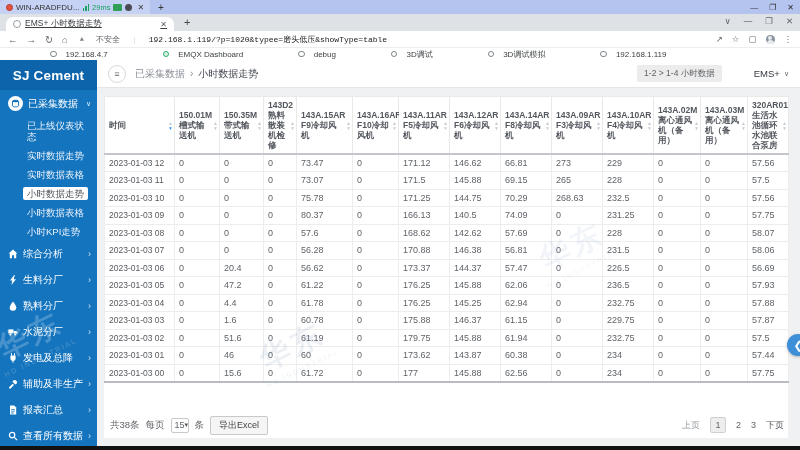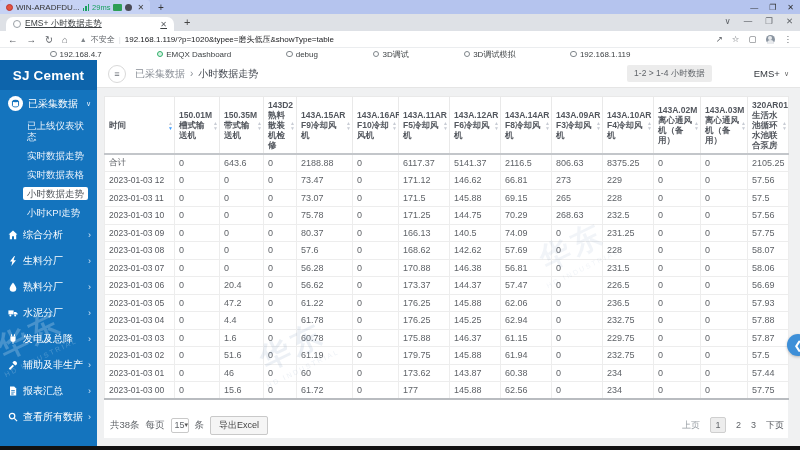--- a/index.html
+++ b/index.html
@@ -26,32 +26,32 @@
   .chrome-tab { position:absolute; left:6px; top:3px; width:168px; height:14px; background:#fff; border-radius:7px 7px 0 0; display:flex; align-items:center; padding:0 7px; gap:4px; font-size:8.5px; color:#3c4043;text-decoration:underline; }
   .favicon { width:8px; height:8px; border-radius:50%; border:1.5px solid #9aa0a6; flex:0 0 auto; }
   .tab-title { white-space:nowrap; overflow:hidden; }
   .tab-x { margin-left:auto; color:#5f6368; font-size:8px; }
   .newtab { position:absolute; left:184px; top:2px; font-size:11px; color:#444; }
   .tab-ctl { position:absolute; right:7px; top:2px; display:flex; gap:13px; font-size:8.5px; color:#5f6368; }
 
   
   .toolbar { position:absolute; top:31px; left:0; right:0; height:17px; background:#fff; border-bottom:1px solid #ebedef; display:flex; align-items:center; padding:0 8px; gap:9px; }
   .nav-ic { font-size:9.5px; color:#5f6368; }
-  .address { flex:1; display:flex; align-items:center; gap:4px; font-size:8px; color:#5f6368; padding-left:3px; white-space:nowrap; overflow:hidden; }
+  .address { flex:1; display:flex; align-items:center; gap:12px; font-size:8px; color:#5f6368; padding-left:3px; white-space:nowrap; overflow:hidden;font-family:Liberation Mono, monospace; }
   .warn-tri { font-size:7px; color:#80868b; }
   .addr-div { color:#dadce0; }
   .url { color:#202124; }
   .tb-actions { display:flex; align-items:center; gap:9px; font-size:8.5px; color:#5f6368; }
   .avatar { width:9px; height:9px; border-radius:50%; background:#8a94a0; position:relative; }
   .avatar:before { content:""; position:absolute; left:2.5px; top:1.5px; width:4px; height:4px; border-radius:50%; background:#e8eaed; }
   .avatar:after { content:""; position:absolute; left:1px; top:5.5px; width:7px; height:4px; border-radius:4px 4px 0 0; background:#e8eaed; }
 
   
   .bookmarks { position:absolute; top:48px; left:0; right:0; height:12px; background:#fff; display:flex; align-items:center; gap:15px; padding:0 10px; font-size:8px; color:#3c4043; }
-  .bookmark { display:flex; align-items:center; gap:3px;padding-left:40px; }
+  .bookmark { display:flex; align-items:center; gap:9px;padding-left:40px; }
   .bm-ic { width:6.5px; height:6.5px; border-radius:50%; border:1.2px solid #80868b; }
   .bm-ic.green { border-color:#2faf6a; background:#d8f3e4; }
 
   
   .app { position:absolute; top:60px; left:0; right:0; bottom:4px; background:#f0f1f2; overflow:hidden; }
 
   .sidebar { position:absolute; left:0; top:0; width:97px; bottom:0; background:#1474be; overflow:hidden; color:#fff; }
   .logo { height:30px; background:#0d64ab; display:flex; align-items:center; justify-content:center; font-weight:bold; font-size:13.5px; letter-spacing:.2px; }
   .group-item { display:flex; align-items:center; gap:5px; padding:6px 6px 5px 8px; font-size:10px; }
   .group-circ { width:15px; height:15px; border-radius:50%; background:#fff; display:flex; align-items:center; justify-content:center; flex:0 0 auto; }
@@ -63,21 +63,21 @@
   .section-item { display:flex; align-items:center; gap:5px; padding:6px 6px 6px 8px; font-size:10px; }
   .sec-ic { width:10px; height:10px; flex:0 0 auto; display:flex; align-items:center; justify-content:center; }
   .sec-ic svg { width:10px; height:10px; }
   .sec-chev { margin-left:auto; font-size:9px; color:#d6e6f6; line-height:8px; }
 
   .main { position:absolute; left:97px; top:0; right:0; bottom:0; }
   .page-header { position:absolute; top:0; left:0; right:0; height:28px; background:#fff; border-bottom:1px solid #e5e5e5; display:flex; align-items:center; padding:0 11px; gap:9px; }
   .burger { width:18px; height:18px; border-radius:50%; border:1px solid #d9d9d9; display:flex; align-items:center; justify-content:center; font-size:9px; color:#6b7078; flex:0 0 auto; }
   .crumb { font-size:10px; color:#8a8f97; display:flex; gap:5px; align-items:center; }
   .crumb .cur { color:#454a52; }
-  .hdr-right { margin-left:auto; display:flex; align-items:center; gap:14px; }
+  .hdr-right { margin-left:auto; display:flex; align-items:center; gap:4px; }
   .range-badge { background:#ececec; border-radius:2px; padding:2.5px 7px; font-size:8.5px; color:#5f6368; }
   .ems { font-size:9.5px; color:#33373d; display:flex; gap:4px; align-items:center;padding-left:28px; }
   .ems i { font-style:normal; font-size:7px; color:#666; }
 
   .card { position:absolute; left:7px; right:12px; top:36px; bottom:8px; background:#fff; }
   table { border-collapse:collapse; table-layout:fixed; width:684px; border-bottom:2px solid #b9bcc0; }
   th { position:relative; vertical-align:middle; text-align:left; font-size:8.5px; font-weight:bold; color:#53575e; padding:3px 8px 3px 4px; border:1px solid #e9e9e9; border-bottom:2px solid #c3c6ca; height:54px; line-height:10px; word-break:break-all; background:#fff; }
   th .code { white-space:nowrap; }
   td { font-size:9px; color:#5f6368; padding:0 4px; height:17.5px; border:1px solid #ededed; white-space:nowrap; overflow:hidden; }
   td.time { font-size:8.5px; color:#55585e; }
@@ -207,20 +207,21 @@
             </svg>
         </span>
         <span>已采集数据</span>
         <span class="group-chev">∨</span>
       </div>
       <div id="submenu">
           <div class="sub-item"><span>已上线仪表状态</span></div>
           <div class="sub-item"><span>实时数据走势</span></div>
           <div class="sub-item"><span>实时数据表格</span></div>
           <div class="sub-item active"><span>小时数据走势</span></div>
+          <div class="sub-item"><span>小时数据表格</span></div>
           <div class="sub-item"><span>小时KPI走势</span></div>
         </div>
       <div id="sections">
           <div class="section-item">
             <span class="sec-ic">
               <svg viewBox="0 0 10 10" fill="#fff">
                 <path d="M5 .6 9.4 4.6H8.2V9.2H6V6.2H4V9.2H1.8V4.6H.6Z"></path>
               </svg>
             </span>
             <span>综合分析</span>
@@ -447,36 +448,20 @@
                   <div class="cname">生活水池循环水池联合泵房</div>
                   <span class="sort">
                     <i>▲</i>
                     <i>▼</i>
                   </span>
                 </th>
               </tr>
             </thead>
           <tbody id="tbody">
               <tr>
-                <td class="time">合计</td>
-                <td>0</td>
-                <td>643.6</td>
-                <td>0</td>
-                <td>2188.88</td>
-                <td>0</td>
-                <td>6117.37</td>
-                <td>5141.37</td>
-                <td>2116.5</td>
-                <td>806.63</td>
-                <td>8375.25</td>
-                <td>0</td>
-                <td>0</td>
-                <td>2105.25</td>
-              </tr>
-              <tr>
                 <td class="time">2023-01-03 12</td>
                 <td>0</td>
                 <td>0</td>
                 <td>0</td>
                 <td>73.47</td>
                 <td>0</td>
                 <td>171.12</td>
                 <td>146.62</td>
                 <td>66.81</td>
                 <td>273</td>

